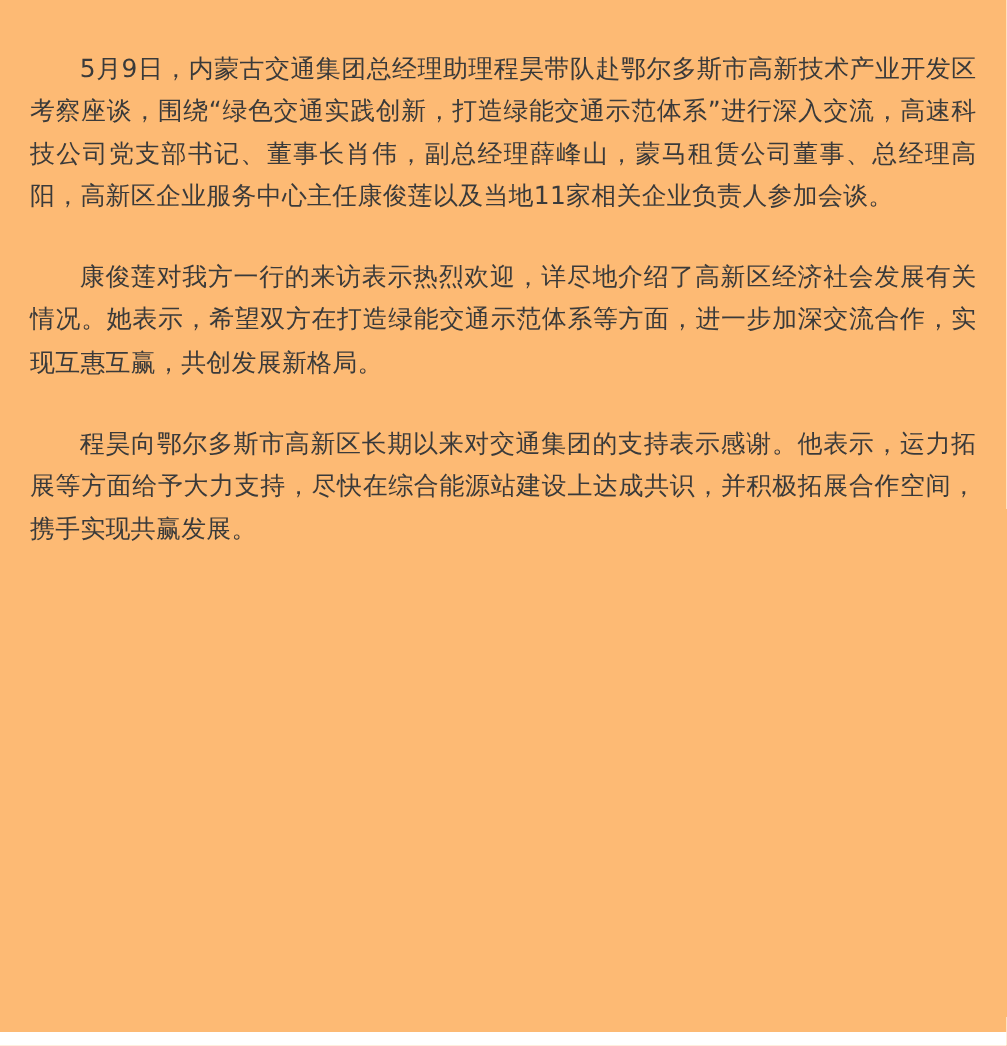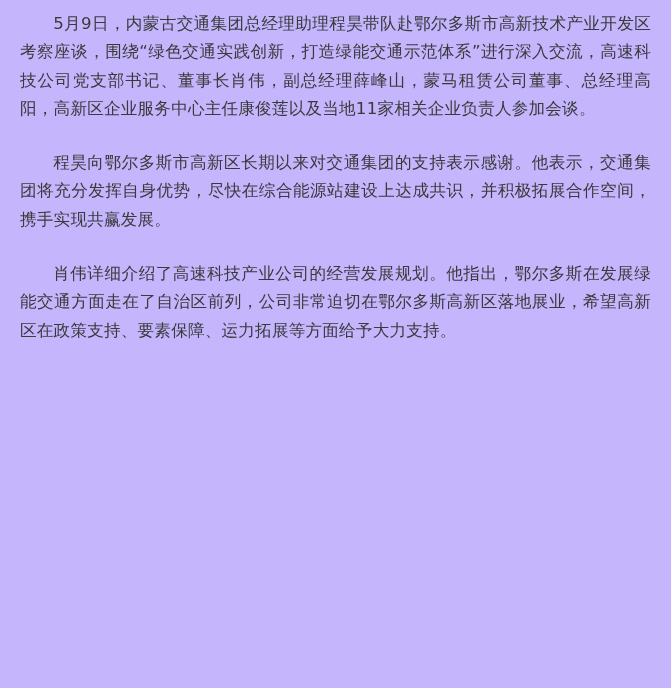--- a/index.html
+++ b/index.html
@@ -6,38 +6,38 @@
       margin: 0;
       padding: 0;
       background: #ffffff;
     }
     body {
       width: 671px;
       height: 697px;
       overflow: hidden;
     }
     .article {
-      background: #c4b5fd;
+      background: #fdba74;
       width: 671px;
       height: 688px;
       box-sizing: border-box;
-      padding: 10px 20px 0 20px;
+      padding: 32px 20px 0 20px;
       font-family: "DejaVu Sans", "Liberation Sans", sans-serif;
       color: #3a3a3a;
     }
     .para {
       margin: 0 0 26px 0;
       font-size: 16.6px;
       line-height: 28.3px;
       text-indent: 2em;
       text-align: justify;
       letter-spacing: 0.2px;
       word-break: break-all;
     }
   </style>
 </head>
 <body>
 
 <div class="article">
   <p class="para">5月9日，内蒙古交通集团总经理助理程昊带队赴鄂尔多斯市高新技术产业开发区考察座谈，围绕“绿色交通实践创新，打造绿能交通示范体系”进行深入交流，高速科技公司党支部书记、董事长肖伟，副总经理薛峰山，蒙马租赁公司董事、总经理高阳，高新区企业服务中心主任康俊莲以及当地11家相关企业负责人参加会谈。</p>
-  <p class="para">程昊向鄂尔多斯市高新区长期以来对交通集团的支持表示感谢。他表示，交通集团将充分发挥自身优势，尽快在综合能源站建设上达成共识，并积极拓展合作空间，携手实现共赢发展。</p>
-  <p class="para">肖伟详细介绍了高速科技产业公司的经营发展规划。他指出，鄂尔多斯在发展绿能交通方面走在了自治区前列，公司非常迫切在鄂尔多斯高新区落地展业，希望高新区在政策支持、要素保障、运力拓展等方面给予大力支持。</p>
+  <p class="para">康俊莲对我方一行的来访表示热烈欢迎，详尽地介绍了高新区经济社会发展有关情况。她表示，希望双方在打造绿能交通示范体系等方面，进一步加深交流合作，实现互惠互赢，共创发展新格局。</p>
+  <p class="para">程昊向鄂尔多斯市高新区长期以来对交通集团的支持表示感谢。他表示，运力拓展等方面给予大力支持，尽快在综合能源站建设上达成共识，并积极拓展合作空间，携手实现共赢发展。</p>
 </div>
 
 </body></html>

